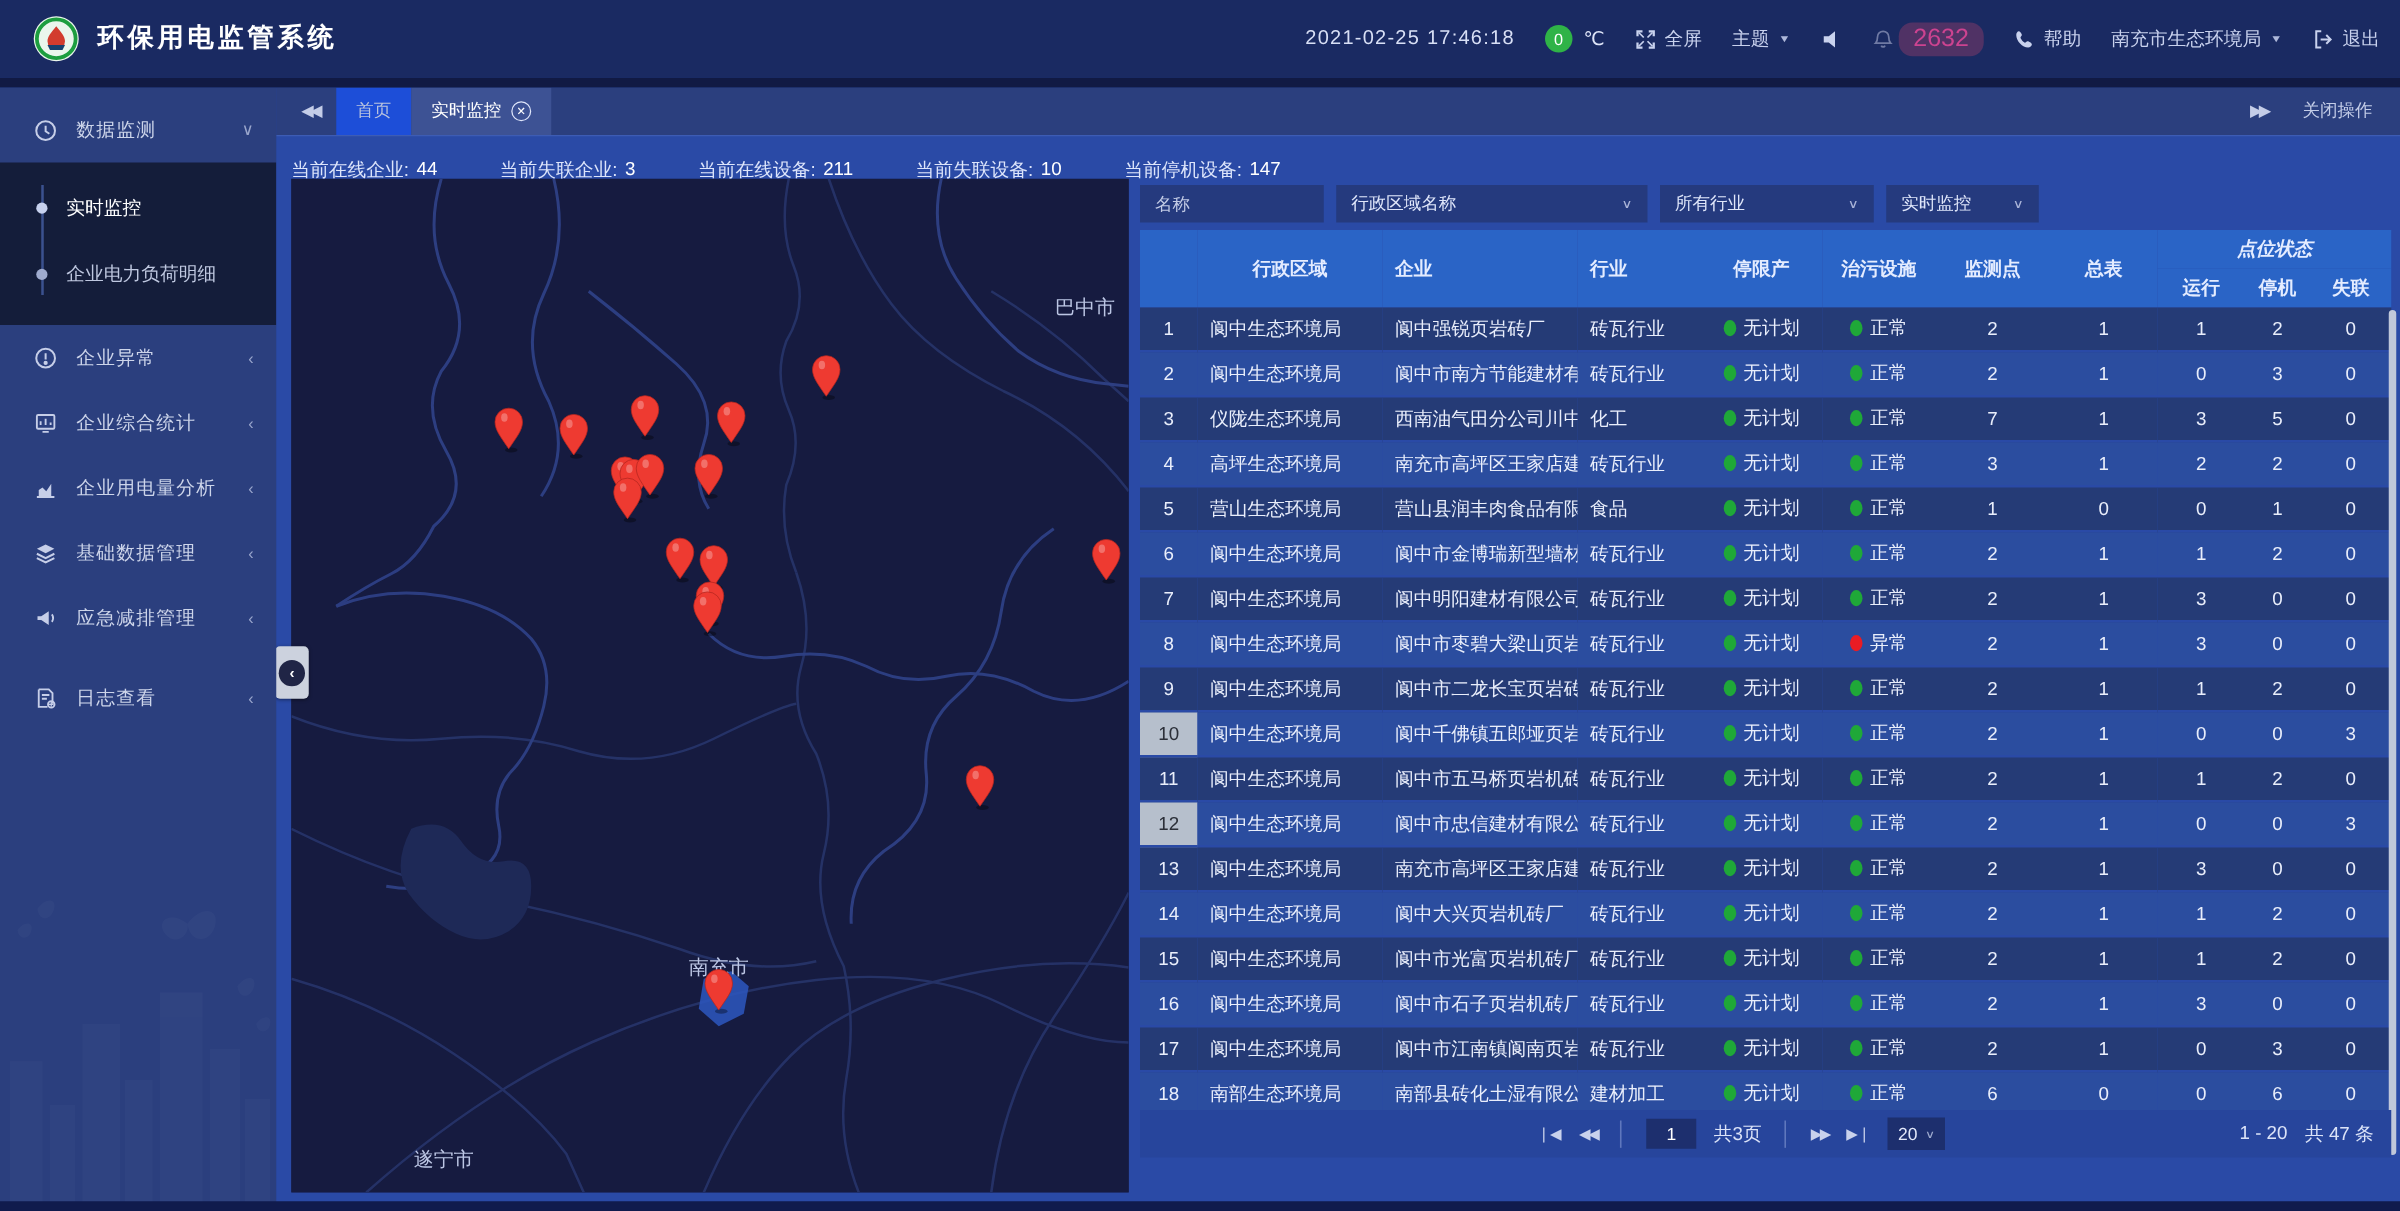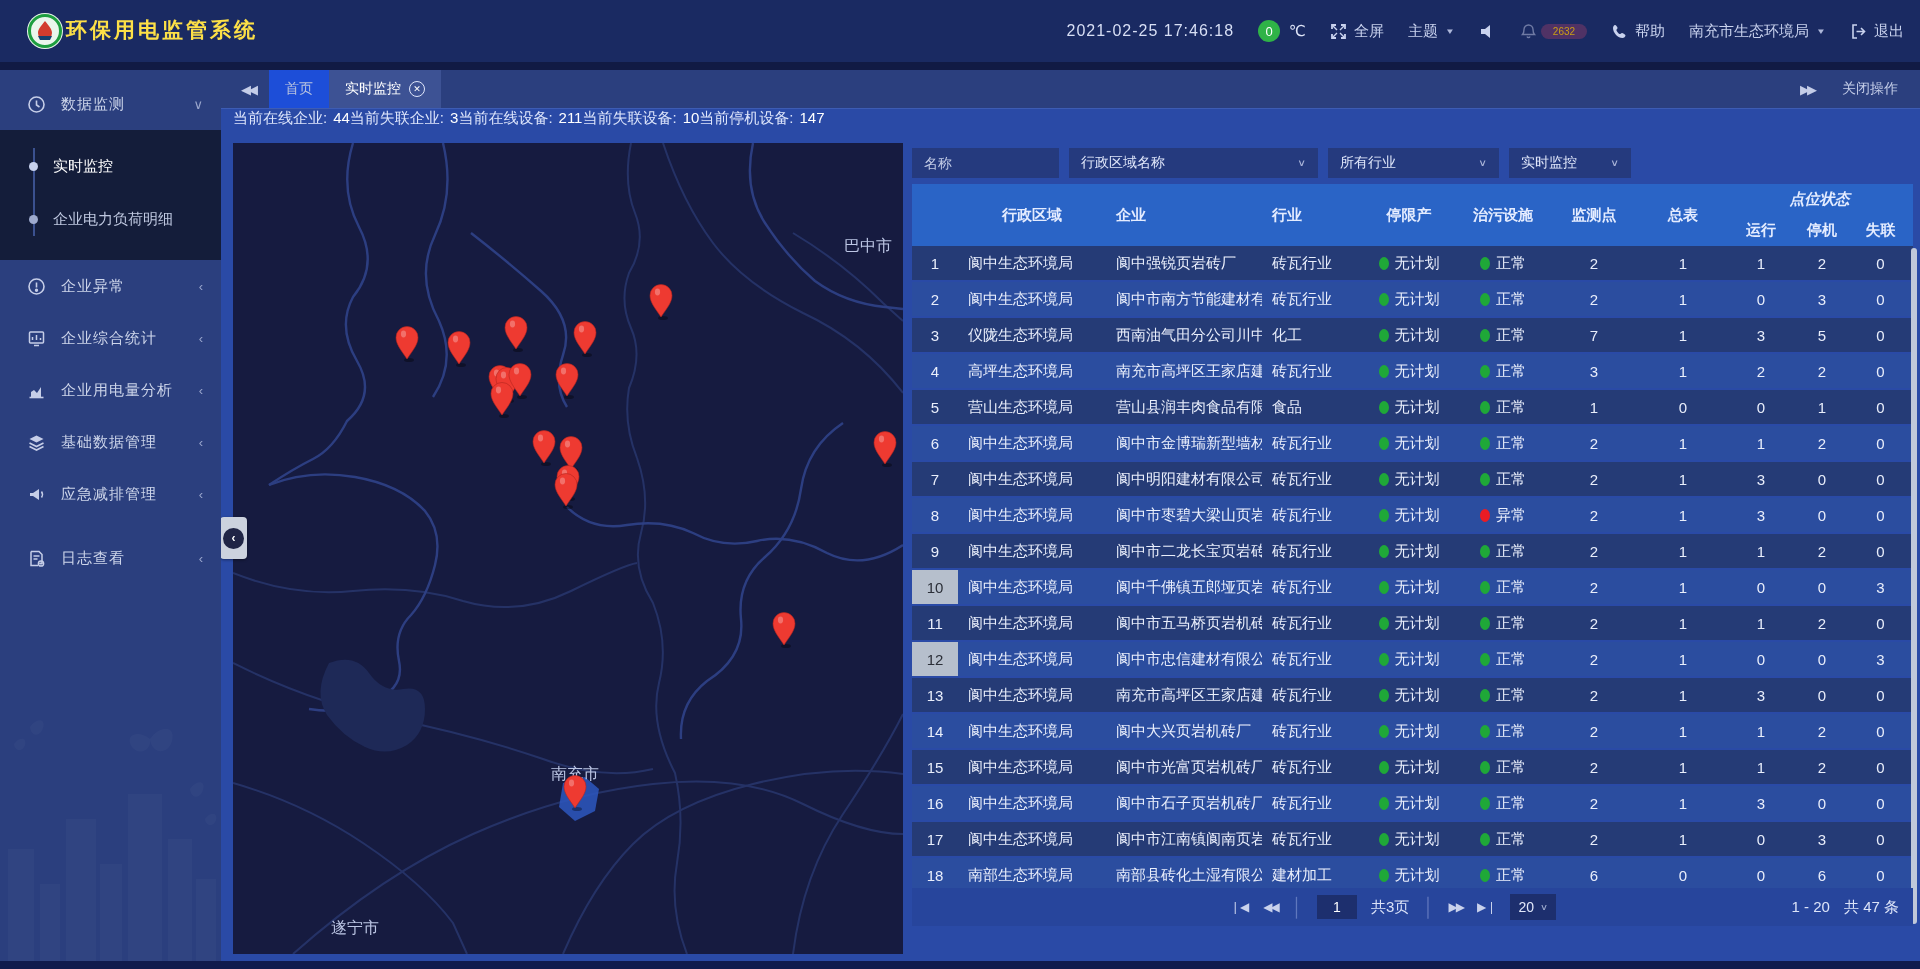--- a/index.html
+++ b/index.html
@@ -3,28 +3,28 @@
 <meta charset="utf-8">
 <style>
 *{margin:0;padding:0;box-sizing:border-box}
 html,body{width:1920px;height:969px;overflow:hidden;font-family:"Liberation Sans","DejaVu Sans",sans-serif;background:#2a4aa6}
 .app{position:absolute;left:0;top:0;width:1920px;height:969px;background:#2a4aa6;overflow:hidden}
 
 
 .header{position:absolute;left:0;top:0;width:1920px;height:62px;background:#1a2a62;color:#cfd8f2;z-index:30}
 .hdr-strip{position:absolute;left:0;top:62px;width:1920px;height:8px;background:#111a44;z-index:30}
 .logo{position:absolute;left:26px;top:12px;width:38px;height:38px}
-.app-title{position:absolute;left:66px;top:16px;font-size:21px;font-weight:bold;color:#fde047;letter-spacing:3px}
+.app-title{position:absolute;left:78px;top:16px;font-size:21px;font-weight:bold;color:#ffffff;letter-spacing:3px}
 .hdr-right{position:absolute;right:16px;top:0;height:62px;display:flex;align-items:center;gap:24px;font-size:15px}
 .hdr-item{display:flex;align-items:center;gap:7px;color:#c9d2ee;cursor:pointer}
 .hdr-datetime{font-size:16px;color:#d8dff5;letter-spacing:1px}
 .temp-badge{width:22px;height:22px;border-radius:50%;background:#2fb347;color:#fff;font-size:13px;display:flex;align-items:center;justify-content:center}
 .temp-unit{color:#dfe5f8;font-size:15px;margin-left:2px}
 .bell-wrap{display:flex;align-items:center;gap:4px;opacity:.85}
-.bell-badge{background:rgba(225,70,110,.32);color:#eab308;border-radius:11px;padding:2px 12px;font-size:10px}
+.bell-badge{background:rgba(225,70,110,.32);color:#ec4899;border-radius:11px;padding:2px 12px;font-size:20px}
 .caret{font-size:10px;color:#aeb8da;transform:scaleY(.8)}
 .icn{width:17px;height:17px;display:inline-block}
 .icn svg{width:100%;height:100%;display:block}
 
 
 .sidebar{position:absolute;left:0;top:70px;width:221px;height:899px;background:#2b3f7e;color:#cdd5ea;z-index:20;overflow:hidden}
 .side-item{height:52px;display:flex;align-items:center;padding:0 18px 0 27px;font-size:15px;cursor:pointer;position:relative}
 .side-item .icn{width:19px;height:19px;margin-right:15px;flex:none}
 .side-item .lbl{flex:1;letter-spacing:1px}
 .side-item .chev{font-size:13px;color:#9aa6cc}
@@ -42,25 +42,25 @@
 .tabbar{position:absolute;left:221px;top:70px;width:1699px;height:38px;background:#2b3f7e;display:flex;align-items:center;z-index:10}
 .tab-nav{color:#c4cde8;font-size:13px;margin:0 14px 0 20px;letter-spacing:-3px;cursor:pointer}
 .tab{height:38px;display:flex;align-items:center;padding:0 16px;font-size:14px;color:#b9c3de;cursor:pointer;gap:8px}
 .tab.home{background:#1d4ed8}
 .tab.active{background:#3d5294;color:#fff}
 .tab-close{width:16px;height:16px;border:1px solid #dfe6fb;border-radius:50%;font-size:9px;display:flex;align-items:center;justify-content:center;color:#fff}
 .tabbar-right{margin-left:auto;display:flex;align-items:center;gap:28px;padding-right:22px;color:#c4cde8;font-size:14px}
 .tabbar-right .tab-nav{margin:0}
 
 
-.statsbar{position:absolute;left:221px;top:108px;width:1699px;height:38px;border-top:1px solid #3d5cb4;display:flex;align-items:flex-start;gap:0;color:#dde5fb;font-size:15px;z-index:5}
+.statsbar{position:absolute;left:221px;top:108px;width:1699px;height:38px;border-top:1px solid #3d5cb4;display:flex;align-items:flex-end;gap:0;color:#dde5fb;font-size:15px;z-index:5}
 .stat{margin-left:0;display:flex;gap:6px}
 .stat .sv{color:#fff}
 .stat:nth-child(1){margin-left:12px}
-.stat+.stat{}
+.stat+.stat{margin-left:50px}
 
 
 .map-panel{position:absolute;left:233px;top:143px;width:670px;height:811px;background:#161b40;overflow:hidden;cursor:grab}
 .map-panel svg{display:block}
 .collapse-btn{position:absolute;left:220px;top:517px;width:27px;height:42px;background:#ccd2de;border-radius:4px;display:flex;align-items:center;justify-content:center;z-index:15;cursor:pointer;box-shadow:0 1px 3px rgba(0,0,0,.4)}
 .collapse-btn .cbc{width:21px;height:21px;border-radius:50%;background:#202546;color:#fff;font-size:12px;display:flex;align-items:center;justify-content:center;font-weight:bold}
 
 
 .filters{position:absolute;left:912px;top:148px;height:30px;display:flex;gap:10px;z-index:5}
 .f-input{width:147px;height:30px;background:#253a7e;border:none;outline:none;color:#ffffff;font-size:14px;padding:0 12px;font-family:inherit}

